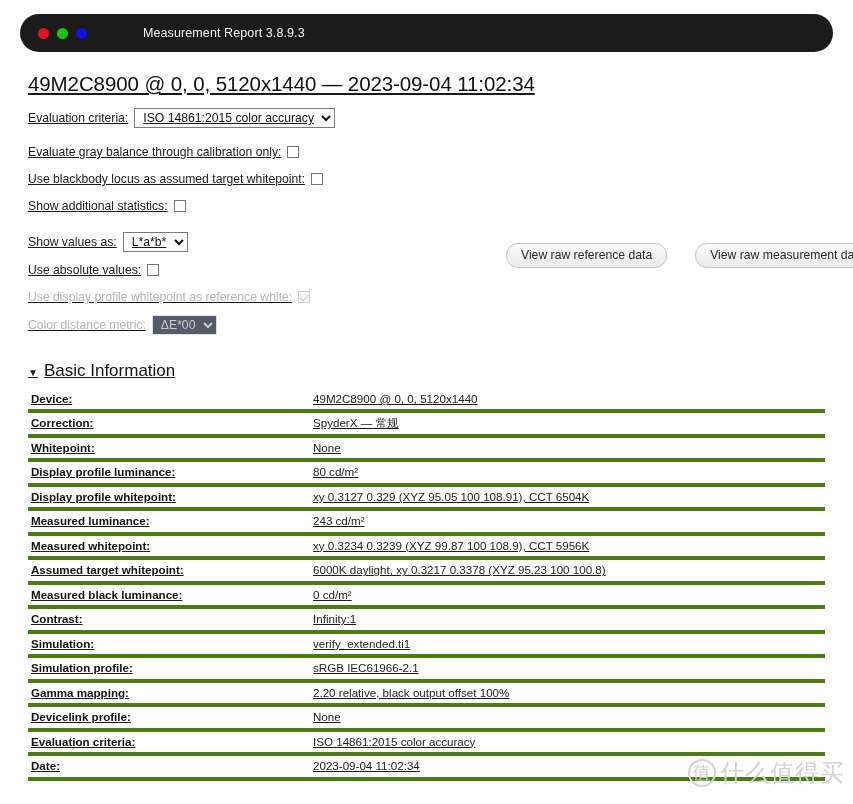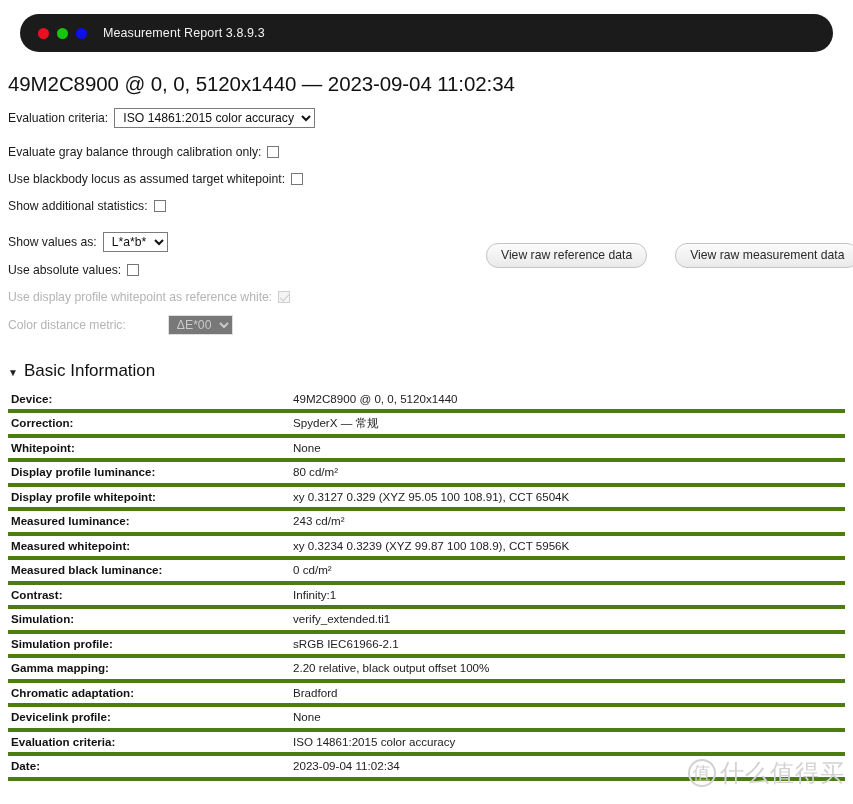--- a/index.html
+++ b/index.html
@@ -15,34 +15,35 @@
 
   
   .titlebar-wrap { padding: 14px 20px 0 20px; }
   .titlebar {
     background: #1b1b1b;
     border-radius: 22px;
     height: 38px;
     display: flex;
     align-items: center;
     padding: 0 18px;
+    gap: 40px;
   }
   .dots { display: flex; gap: 8px; align-items: center; margin-right: 16px; }
   .dot { width: 11px; height: 11px; border-radius: 50%; display:block; }
   .dot.r { background: #e81123; }
   .dot.g { background: #16c60c; }
   .dot.b { background: #0f0fe8; }
   .titlebar-title {
     color: #f2f2f2;
     font-size: 12.5px;
     letter-spacing: .1px;
   }
 
   
-  .content { padding: 0 8px; }
+  .content { padding: 0 28px; text-decoration: underline; }
   .page-title {
     font-size: 20.5px;
     font-weight: 400;
     color: #111;
     margin: 20px 0 12px 0;
     letter-spacing: -0.1px;
   }
 
   
   .opts { position: relative; }
@@ -60,21 +61,21 @@
   select.ui-select {
     font-family: "Liberation Sans", sans-serif;
     font-size: 12.2px;
     padding: 1px 4px;
     border: 1px solid #7a7a7a;
     background: #fff;
     color: #111;
     border-radius: 0;
     height: 20px;
   }
-  select.ui-select:disabled { color: #b4b4b4; border-color: #d2d2d2; background:#404040;margin-left:36px; }
+  select.ui-select:disabled { color: #b4b4b4; border-color: #d2d2d2; background:#0f172a; }
 
   .cbox {
     width: 12px; height: 12px;
     border: 1px solid #767676;
     background: #fff;
     display: inline-block;
     position: relative;
     flex: 0 0 auto;
   }
   .cbox.disabled { border-color: #cfcfcf; background: #f4f4f4; }
@@ -264,42 +265,42 @@
         </tr>
         <tr>
           <td class="k">Measured luminance:</td>
           <td class="v">243 cd/m²</td>
         </tr>
         <tr>
           <td class="k">Measured whitepoint:</td>
           <td class="v">xy 0.3234 0.3239 (XYZ 99.87 100 108.9), CCT 5956K</td>
         </tr>
         <tr>
+          <td class="k">Assumed target whitepoint:</td>
+          <td class="v">6000K daylight, xy 0.3217 0.3378 (XYZ 95.23 100 100.8)</td>
+        </tr>
+        <tr>
           <td class="k">Measured black luminance:</td>
           <td class="v">0 cd/m²</td>
         </tr>
         <tr>
           <td class="k">Contrast:</td>
           <td class="v">Infinity:1</td>
         </tr>
         <tr>
           <td class="k">Simulation:</td>
           <td class="v">verify_extended.ti1</td>
         </tr>
         <tr>
           <td class="k">Simulation profile:</td>
           <td class="v">sRGB IEC61966-2.1</td>
         </tr>
         <tr>
           <td class="k">Gamma mapping:</td>
           <td class="v">2.20 relative, black output offset 100%</td>
-        </tr>
-        <tr>
-          <td class="k">Chromatic adaptation:</td>
-          <td class="v">Bradford</td>
         </tr>
         <tr>
           <td class="k">Devicelink profile:</td>
           <td class="v">None</td>
         </tr>
         <tr>
           <td class="k">Evaluation criteria:</td>
           <td class="v">ISO 14861:2015 color accuracy</td>
         </tr>
         <tr>

